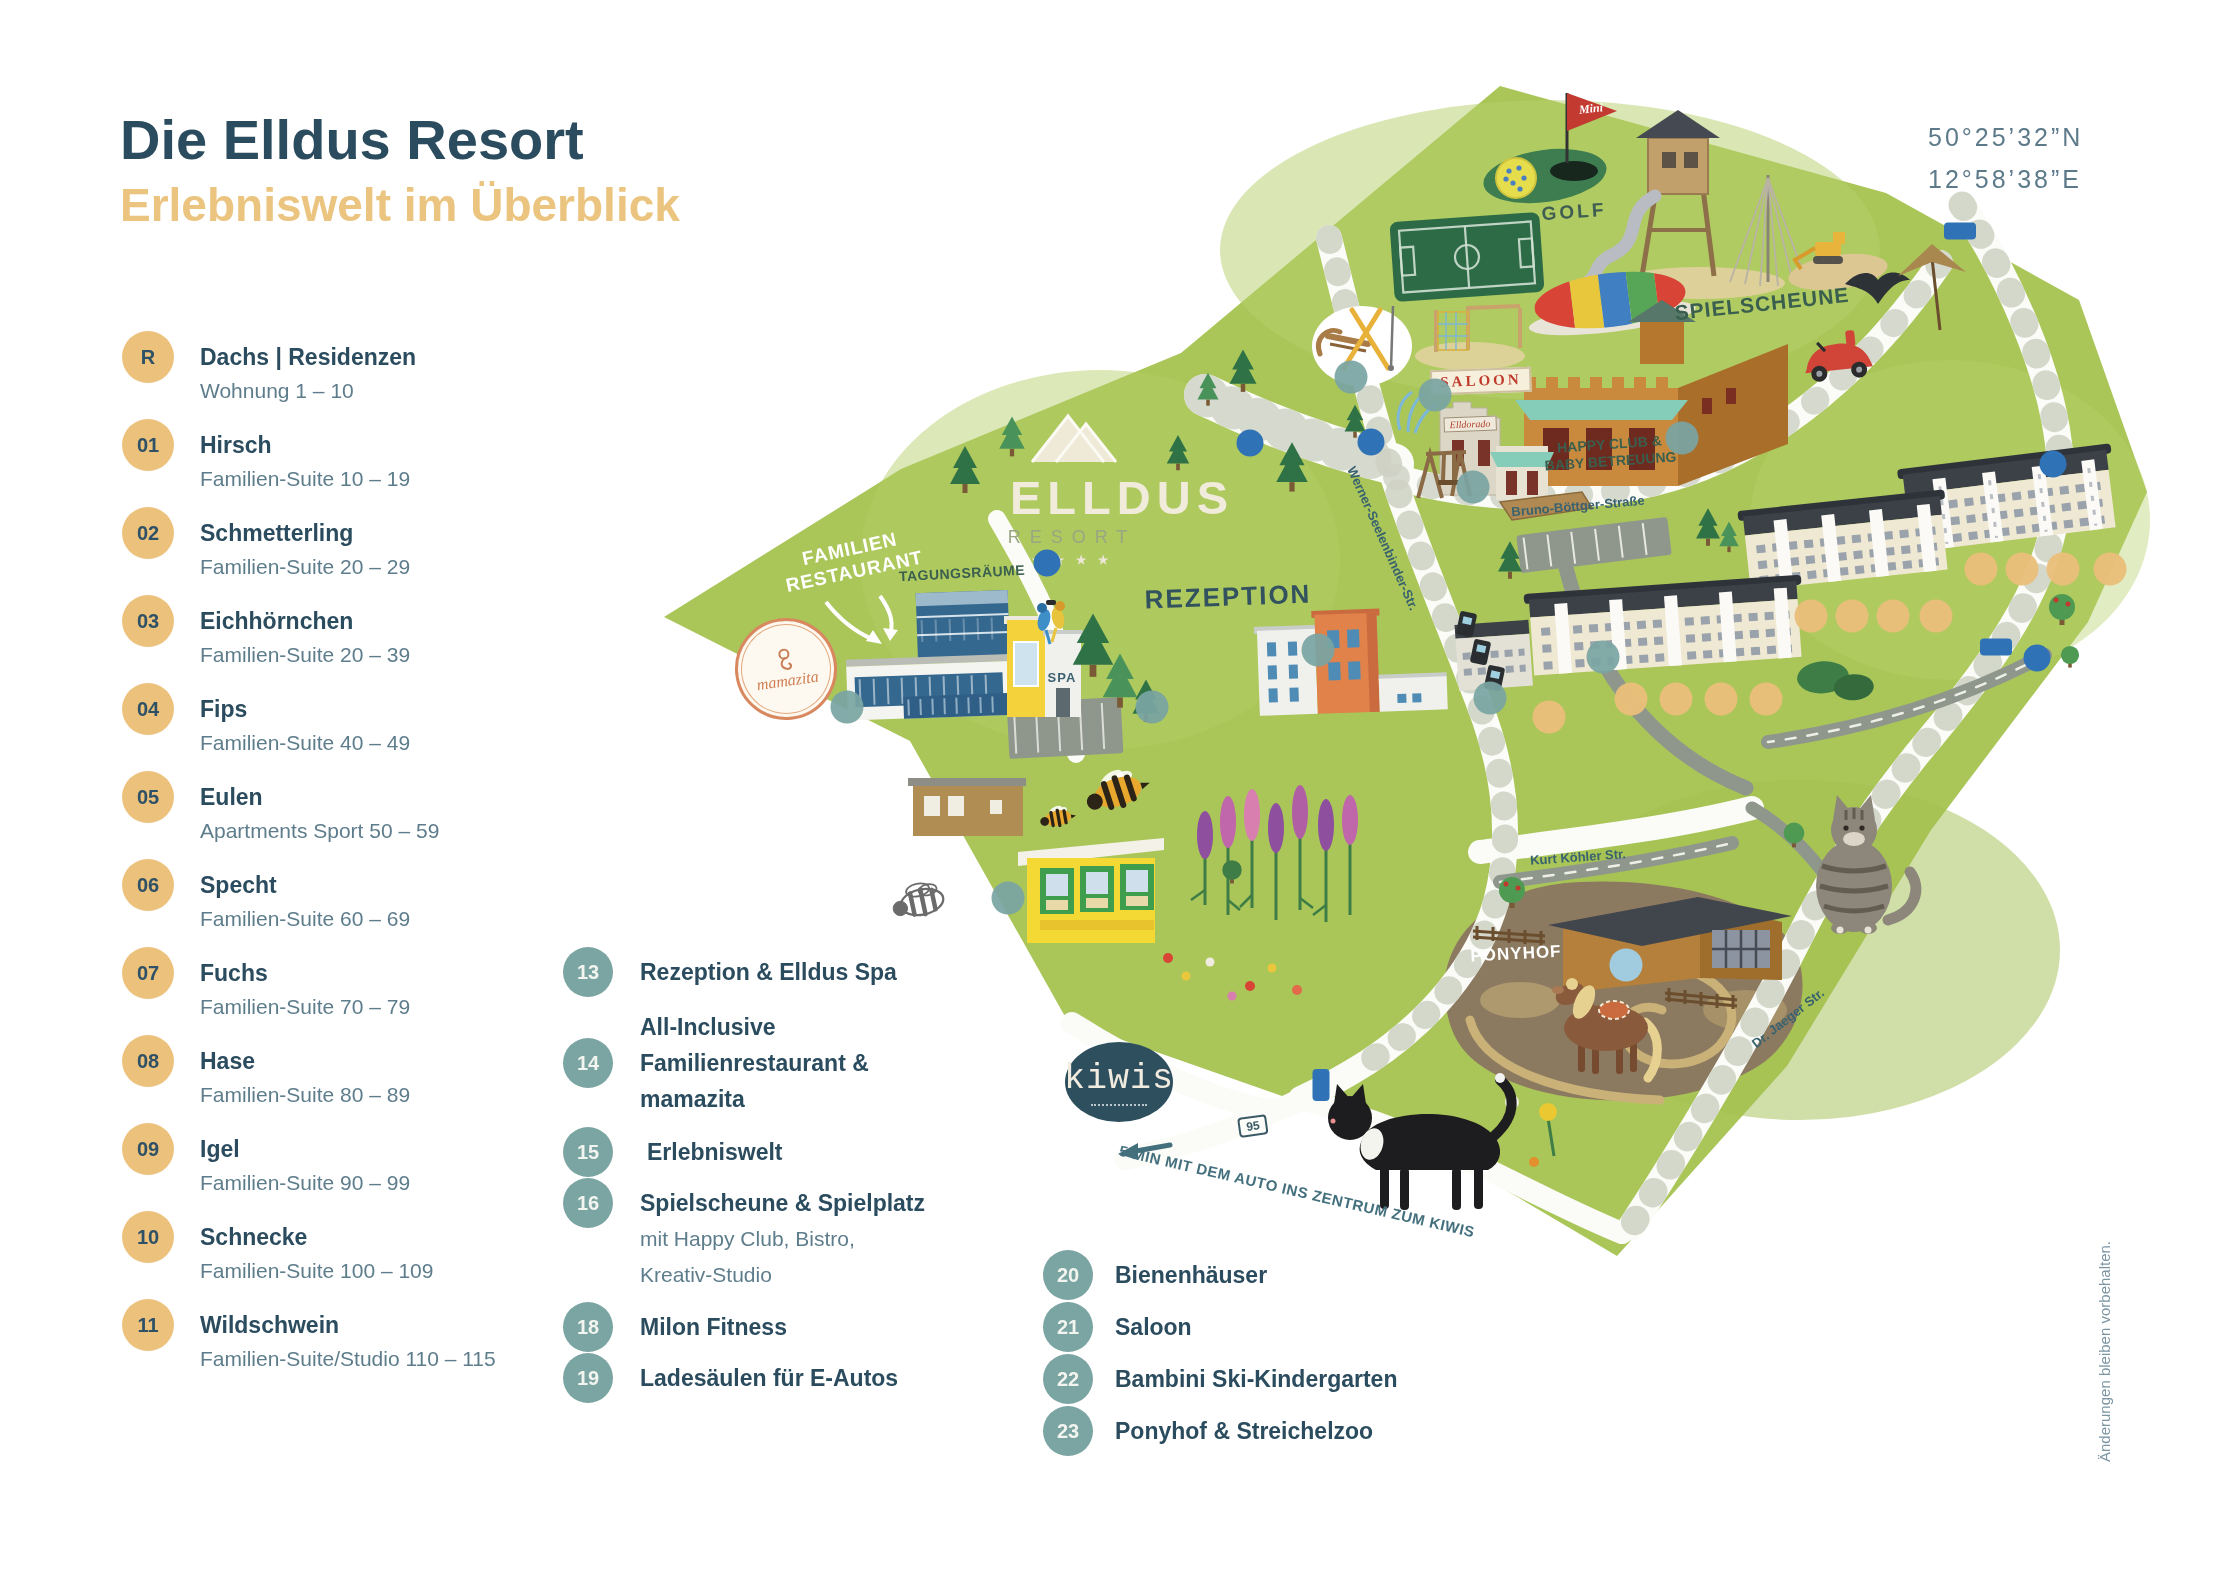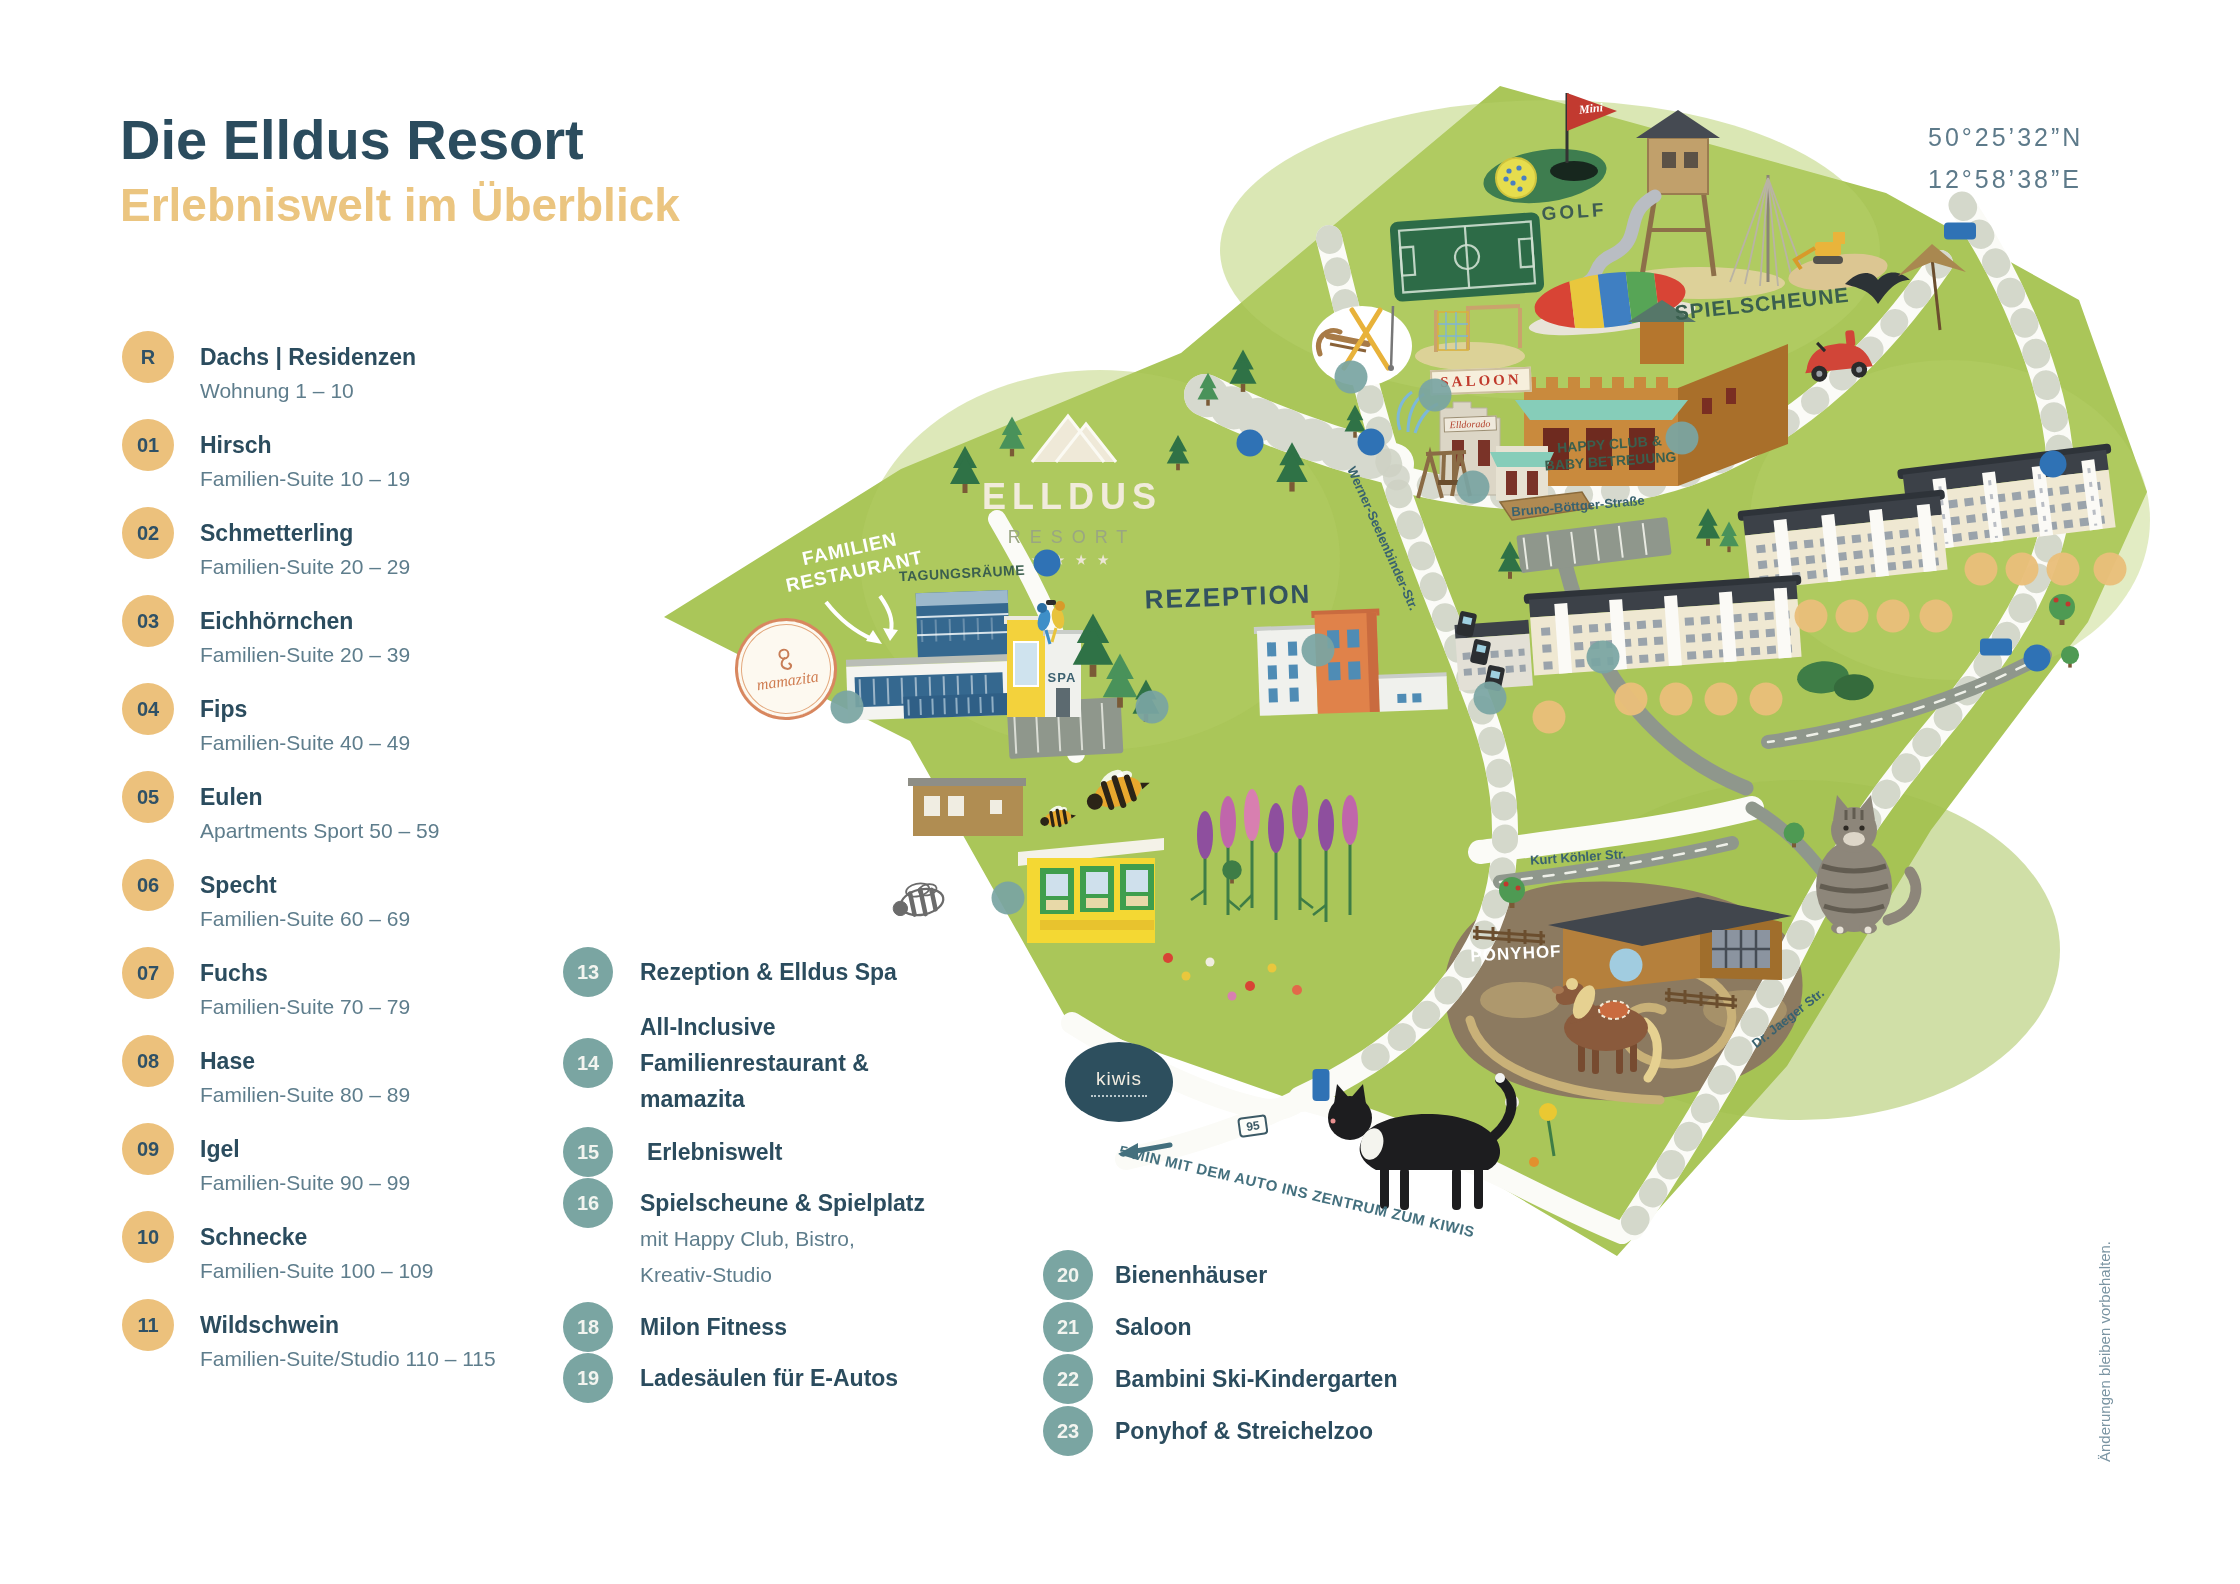--- a/index.html
+++ b/index.html
@@ -57,21 +57,21 @@
       transform:translate(-50%,-50%);z-index:6;}
   .arrow-sign{position:absolute;background:#2f72b5;color:#fff;border-radius:4px;height:17px;
       min-width:32px;display:flex;align-items:center;justify-content:center;font-size:13px;
       font-weight:bold;transform:translate(-50%,-50%);z-index:6;line-height:1;}
   .arrow-sign.vert{min-width:17px;width:17px;height:32px;}
 
   
   .kiwis{position:absolute;left:1119px;top:1082px;width:108px;height:80px;border-radius:50%;
       background:#2d4f5e;transform:translate(-50%,-50%);display:flex;flex-direction:column;
       align-items:center;justify-content:center;z-index:6;}
-  .kiwis .kw{font-family:Liberation Sans, sans-serif;font-size:19px;color:#f2ece0;letter-spacing:1px;}
+  .kiwis .kw{font-family:Liberation Mono, monospace;font-size:35px;color:#f2ece0;letter-spacing:1px;}
   .kiwis .tagline{width:56px;border-top:2px dotted #b9c7cb;margin-top:5px;}
   .mamazita{position:absolute;left:786px;top:669px;width:96px;height:96px;border-radius:50%;
       background:#fdf9f0;border:3px solid #d8875f;box-shadow:inset 0 0 0 3px #fdf9f0,inset 0 0 0 4px #e3a87d;
       transform:translate(-50%,-50%) rotate(-8deg);display:flex;flex-direction:column;align-items:center;
       justify-content:center;z-index:6;}
   .mamazita .mz{font-family:"Liberation Serif",serif;font-style:italic;font-size:16px;color:#cf7c50;}
   .saloon-sign{position:absolute;left:1481px;top:381px;transform:translate(-50%,-50%) rotate(-2deg);
       background:#f6efdc;border:2px solid #cdbfa0;padding:2px 8px;font-family:"Liberation Serif",serif;
       font-weight:bold;font-size:15px;letter-spacing:3px;color:#c03a2c;z-index:5;}
   .elldorado-sign{position:absolute;left:1470px;top:424px;transform:translate(-50%,-50%) rotate(-2deg);
@@ -817,21 +817,21 @@
     </span>
   </div>
       <div class="litem point">
     <span class="circ teal">23</span>
     <span class="ltx">
       <span class="lname">Ponyhof &amp; Streichelzoo</span>
     </span>
   </div>
     </div>
 
-  <div class="mlabel" style="left:1072px;top:497px;font-size:36px;letter-spacing:6px;color:#f1ebdb;">ELLDUS</div>
+  <div class="mlabel" style="left:1122px;top:497px;font-size:47px;letter-spacing:6px;color:#f1ebdb;">ELLDUS</div>
   <div class="mlabel" style="left:1072px;top:537px;font-size:18px;letter-spacing:9px;color:#9aa682;font-weight:normal;">RESORT</div>
   <div class="mlabel" style="left:1072px;top:560px;font-size:12px;letter-spacing:4px;color:#ece6d4;">★ ★ ★ ★</div>
 
   <div class="mlabel" style="left:852px;top:560px;font-size:19px;line-height:23px;color:#fff;letter-spacing:1px;text-align:center;transform:translate(-50%,-50%) rotate(-12deg);">
     <div>FAMILIEN</div>
     <div>RESTAURANT</div>
   </div>
   <div class="mlabel" style="left:962px;top:573px;font-size:14px;letter-spacing:.5px;color:#3b5f4e;transform:translate(-50%,-50%) rotate(-3deg);">TAGUNGSRÄUME</div>
   <div class="mlabel" style="left:1228px;top:597px;font-size:26px;letter-spacing:2px;color:#33525f;transform:translate(-50%,-50%) rotate(-2deg);">REZEPTION</div>
   <div class="mlabel" style="left:1062px;top:677px;font-size:13px;letter-spacing:1px;color:#3c6170;">SPA</div>

